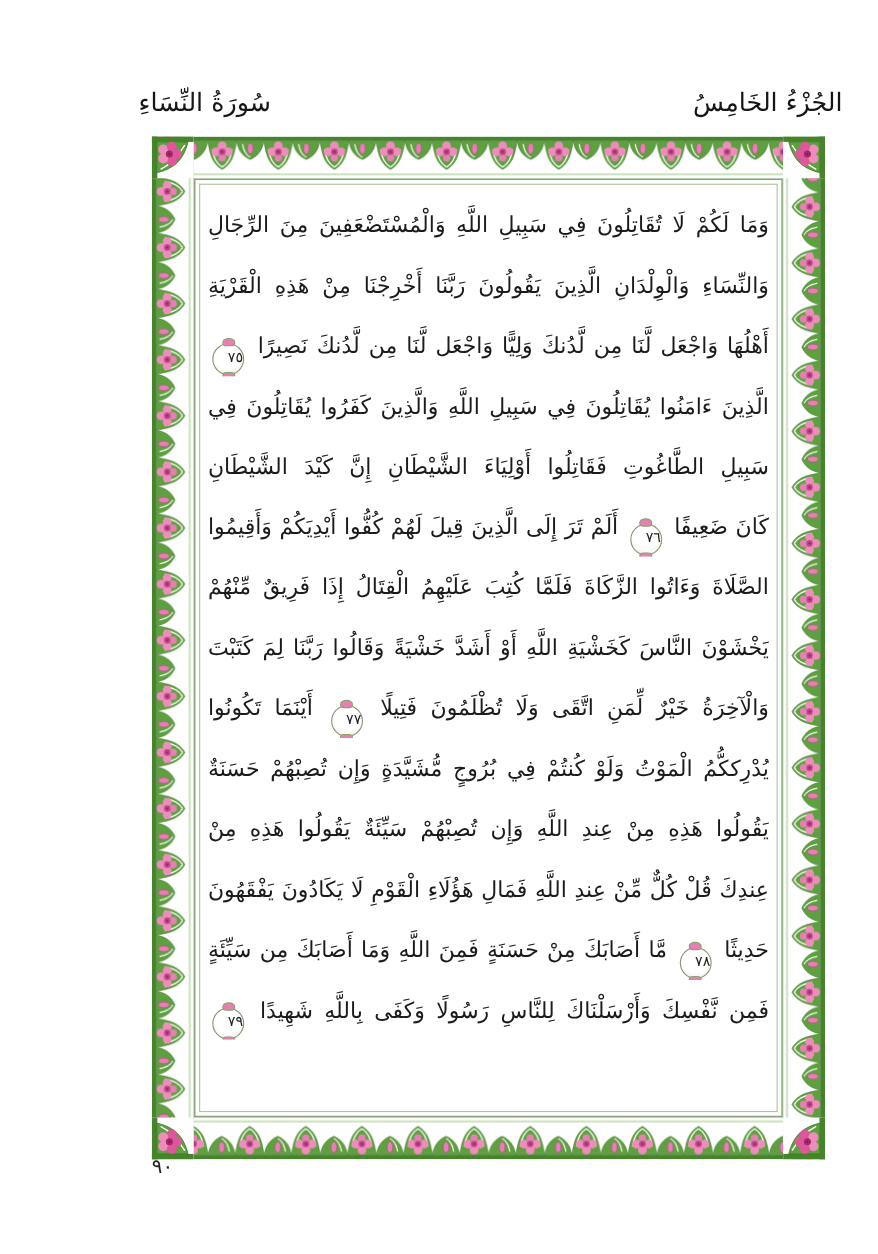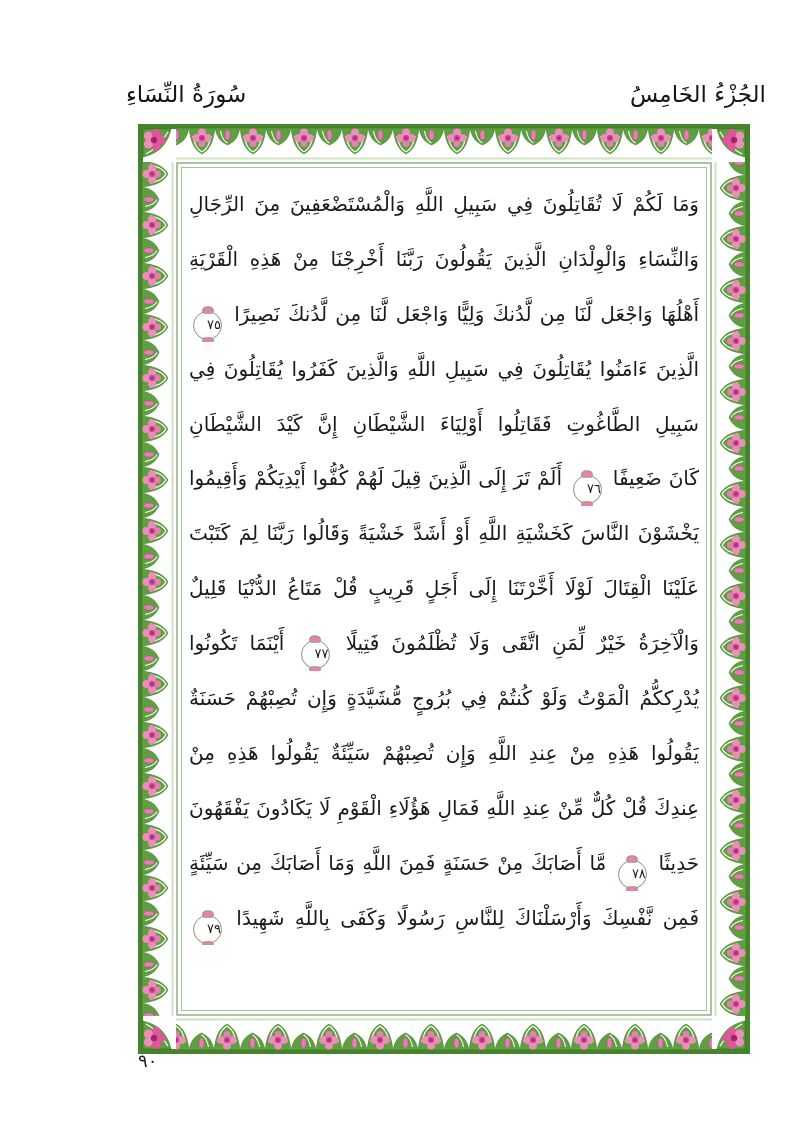--- a/index.html
+++ b/index.html
@@ -126,22 +126,22 @@
     </svg>
 
     <div class="text-area">
       <div id="quran-lines">
           <div class="qline"><span>وَمَا لَكُمْ لَا تُقَاتِلُونَ فِي سَبِيلِ اللَّهِ وَالْمُسْتَضْعَفِينَ مِنَ الرِّجَالِ</span></div>
           <div class="qline"><span>وَالنِّسَاءِ وَالْوِلْدَانِ الَّذِينَ يَقُولُونَ رَبَّنَا أَخْرِجْنَا مِنْ هَذِهِ الْقَرْيَةِ الظَّالِمِ</span></div>
           <div class="qline"><span>أَهْلُهَا وَاجْعَل لَّنَا مِن لَّدُنكَ وَلِيًّا وَاجْعَل لَّنَا مِن لَّدُنكَ نَصِيرًا </span><span class="ayah-marker">٧٥</span></div>
           <div class="qline"><span>الَّذِينَ ءَامَنُوا يُقَاتِلُونَ فِي سَبِيلِ اللَّهِ وَالَّذِينَ كَفَرُوا يُقَاتِلُونَ فِي</span></div>
           <div class="qline"><span>سَبِيلِ الطَّاغُوتِ فَقَاتِلُوا أَوْلِيَاءَ الشَّيْطَانِ إِنَّ كَيْدَ الشَّيْطَانِ</span></div>
           <div class="qline"><span>كَانَ ضَعِيفًا </span><span class="ayah-marker">٧٦</span><span> أَلَمْ تَرَ إِلَى الَّذِينَ قِيلَ لَهُمْ كُفُّوا أَيْدِيَكُمْ وَأَقِيمُوا</span></div>
+          <div class="qline"><span>الصَّلَاةَ وَءَاتُوا الزَّكَاةَ فَلَمَّا كُتِبَ عَلَيْهِمُ الْقِتَالُ إِذَا فَرِيقٌ مِّنْهُمْ</span></div>
           <div class="qline"><span>يَخْشَوْنَ النَّاسَ كَخَشْيَةِ اللَّهِ أَوْ أَشَدَّ خَشْيَةً وَقَالُوا رَبَّنَا لِمَ كَتَبْتَ</span></div>
-          <div class="qline"><span>عَلَيْنَا الْقِتَالَ لَوْلَا أَخَّرْتَنَا إِلَى أَجَلٍ قَرِيبٍ قُلْ مَتَاعُ الدُّنْيَا قَلِيلٌ</span></div>
           <div class="qline"><span>وَالْآخِرَةُ خَيْرٌ لِّمَنِ اتَّقَى وَلَا تُظْلَمُونَ فَتِيلًا </span><span class="ayah-marker">٧٧</span><span> أَيْنَمَا تَكُونُوا</span></div>
           <div class="qline"><span>يُدْرِككُّمُ الْمَوْتُ وَلَوْ كُنتُمْ فِي بُرُوجٍ مُّشَيَّدَةٍ وَإِن تُصِبْهُمْ حَسَنَةٌ</span></div>
           <div class="qline"><span>يَقُولُوا هَذِهِ مِنْ عِندِ اللَّهِ وَإِن تُصِبْهُمْ سَيِّئَةٌ يَقُولُوا هَذِهِ مِنْ</span></div>
           <div class="qline"><span>عِندِكَ قُلْ كُلٌّ مِّنْ عِندِ اللَّهِ فَمَالِ هَؤُلَاءِ الْقَوْمِ لَا يَكَادُونَ يَفْقَهُونَ</span></div>
           <div class="qline"><span>حَدِيثًا </span><span class="ayah-marker">٧٨</span><span> مَّا أَصَابَكَ مِنْ حَسَنَةٍ فَمِنَ اللَّهِ وَمَا أَصَابَكَ مِن سَيِّئَةٍ</span></div>
           <div class="qline"><span>فَمِن نَّفْسِكَ وَأَرْسَلْنَاكَ لِلنَّاسِ رَسُولًا وَكَفَى بِاللَّهِ شَهِيدًا </span><span class="ayah-marker">٧٩</span></div>
         </div>
     </div>
   </div>
 

